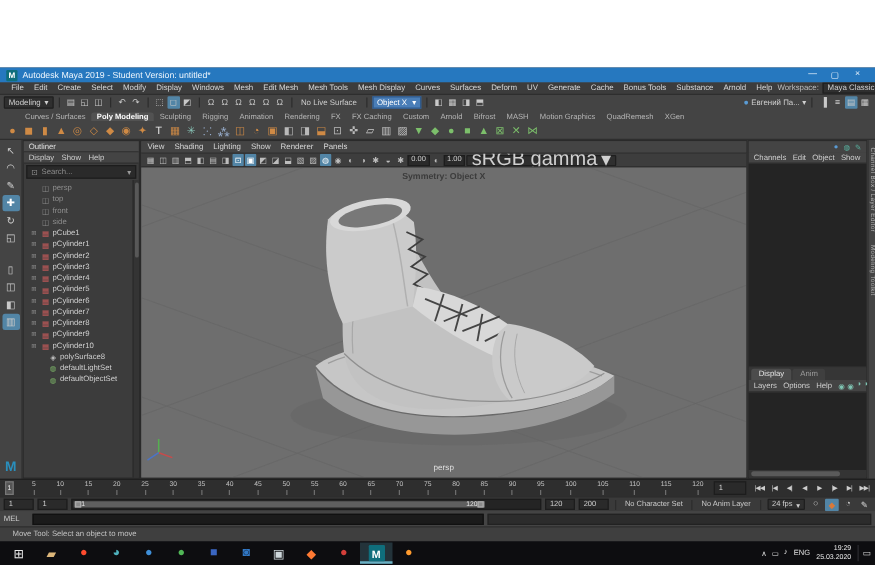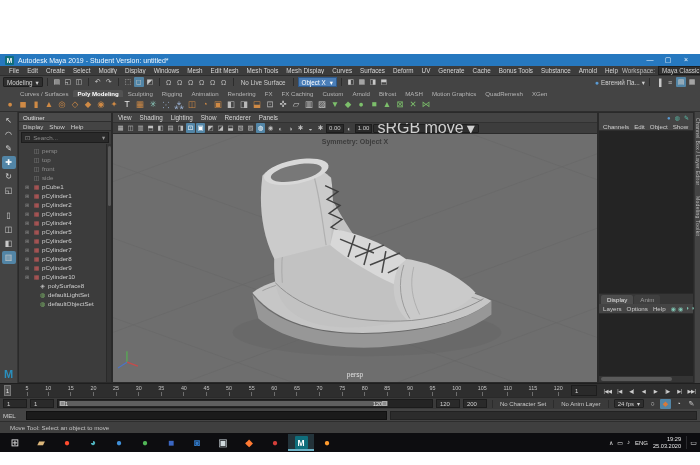--- a/index.html
+++ b/index.html
@@ -511,21 +511,21 @@
             <span class="vticon">◐</span>
             <span class="vticon">◑</span>
             <span class="vticon">✱</span>
             <span class="vticon">◒</span>
           </span>
         <span class="vticon">✱</span>
         <span class="numfield">0.00</span>
         <span class="vticon">◐</span>
         <span class="numfield">1.00</span>
         <span class="select" style="height:9px;">
-          <span>sRGB move</span>
+          <span>sRGB gamma</span>
           <span>▾</span>
         </span>
       </div>
       <div class="vp-canvas">
         <svg class="vp-svg" viewBox="0 0 486 250" preserveAspectRatio="none">
 
           <g stroke="#636363" stroke-width="0.6" opacity="0.7">
             <line x1="0" y1="30" x2="486" y2="205"></line>
             <line x1="0" y1="105" x2="486" y2="280"></line>
             <line x1="0" y1="185" x2="400" y2="330"></line>

